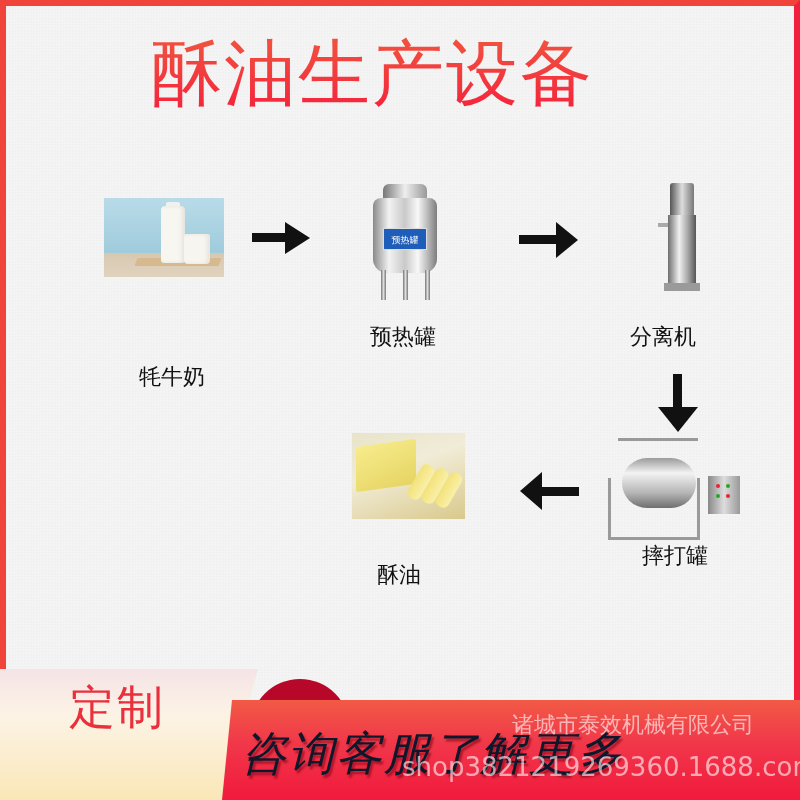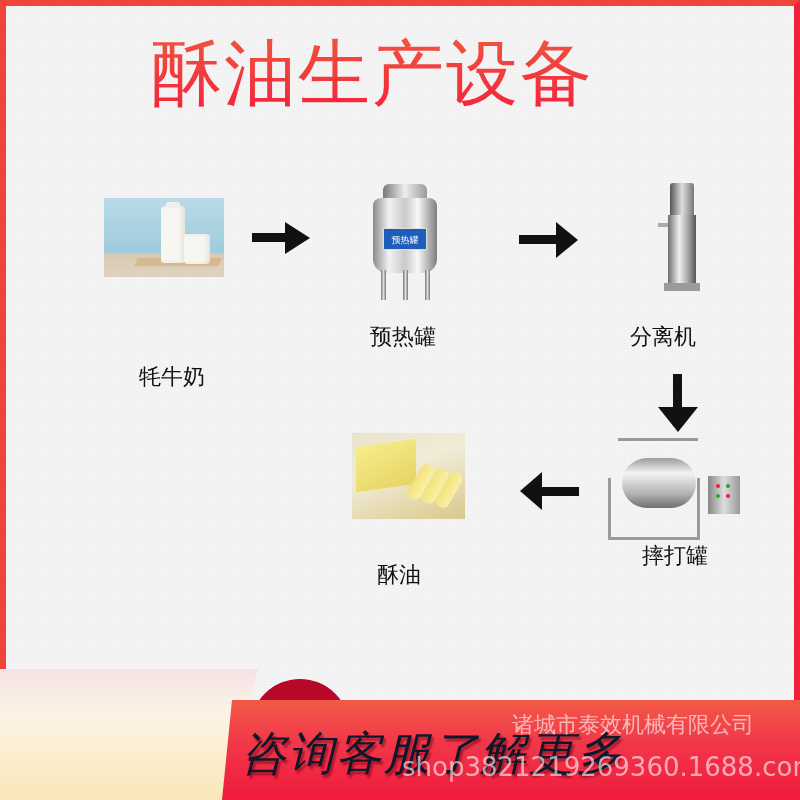--- a/index.html
+++ b/index.html
@@ -177,19 +177,20 @@
   <div class="slice" style="left:62px; top:30px;"></div>
   <div class="slice" style="left:76px; top:34px;"></div>
   <div class="slice" style="left:90px; top:38px;"></div>
 </div>
 <div class="step-label" style="left:377px; top:560px;">酥油</div>
 
 <div class="bottom">
   <div class="dark-circle"></div>
   <div class="cream"></div>
   <div class="custom-text">
+    <div>定制</div>
   </div>
   <div class="red-band"></div>
   <div class="cta-text">咨询客服了解更多</div>
 </div>
 
 <div class="watermark wm-1">诸城市泰效机械有限公司</div>
 <div class="watermark wm-2">shop3821219269360.1688.com</div>
 
 </body></html>

